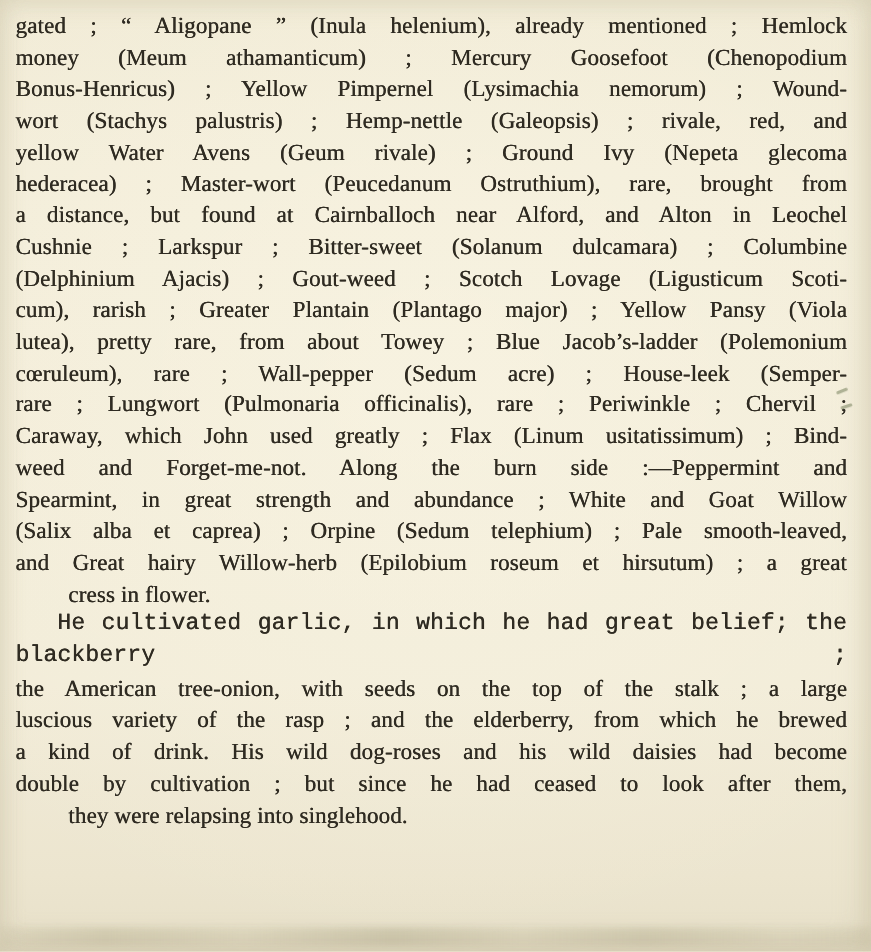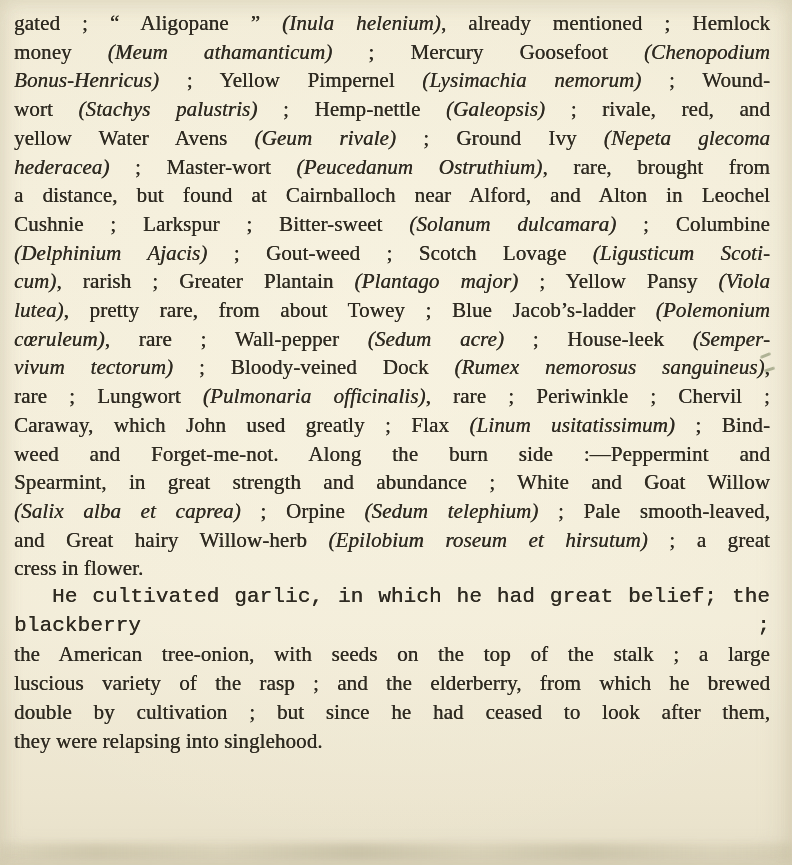--- a/index.html
+++ b/index.html
@@ -36,24 +36,24 @@
   .paragraph { margin: 0; }
   .line {
     font-size: 21px;
     line-height: 28.7px;
     text-align: justify;
     text-align-last: justify;
     white-space: normal;
     text-shadow: 0.3px 0 0 var(--ink);
     letter-spacing: 0.1px;
   }
-  .line.last { text-align-last: left; }
+  .line.last { text-align-last: left; margin-left: 48px; }
   .line.indent { text-indent: 38px; font-family: Liberation Mono, monospace; }
   .seg { }
-  .it { font-style: italic; }
+  .it { }
   .bottom-stain {
     position: absolute;
     left: 0; right: 0; bottom: 5px; height: 17px;
     background: linear-gradient(90deg,
       rgba(172,165,132,0.10) 0%,
       rgba(172,165,132,0.30) 12%,
       rgba(172,165,132,0.12) 28%,
       rgba(160,154,122,0.32) 45%,
       rgba(172,165,132,0.14) 60%,
       rgba(160,154,122,0.28) 74%,
@@ -82,33 +82,33 @@
         <div class="line"><span class="seg it">Bonus-Henricus)</span><span class="seg"> ; Yellow Pimpernel </span><span class="seg it">(Lysimachia nemorum)</span><span class="seg"> ; Wound-</span></div>
         <div class="line"><span class="seg">wort </span><span class="seg it">(Stachys palustris)</span><span class="seg"> ; Hemp-nettle </span><span class="seg it">(Galeopsis)</span><span class="seg"> ; rivale, red, and</span></div>
         <div class="line"><span class="seg">yellow Water Avens </span><span class="seg it">(Geum rivale)</span><span class="seg"> ; Ground Ivy </span><span class="seg it">(Nepeta glecoma</span></div>
         <div class="line"><span class="seg it">hederacea)</span><span class="seg"> ; Master-wort </span><span class="seg it">(Peucedanum Ostruthium)</span><span class="seg">, rare, brought from</span></div>
         <div class="line"><span class="seg">a distance, but found at Cairnballoch near Alford, and Alton in Leochel</span></div>
         <div class="line"><span class="seg">Cushnie ; Larkspur ; Bitter-sweet </span><span class="seg it">(Solanum dulcamara)</span><span class="seg"> ; Columbine</span></div>
         <div class="line"><span class="seg it">(Delphinium Ajacis)</span><span class="seg"> ; Gout-weed ; Scotch Lovage </span><span class="seg it">(Ligusticum Scoti-</span></div>
         <div class="line"><span class="seg it">cum)</span><span class="seg">, rarish ; Greater Plantain </span><span class="seg it">(Plantago major)</span><span class="seg"> ; Yellow Pansy </span><span class="seg it">(Viola</span></div>
         <div class="line"><span class="seg it">lutea)</span><span class="seg">, pretty rare, from about Towey ; Blue Jacob’s-ladder </span><span class="seg it">(Polemonium</span></div>
         <div class="line"><span class="seg it">cœruleum)</span><span class="seg">, rare ; Wall-pepper </span><span class="seg it">(Sedum acre)</span><span class="seg"> ; House-leek </span><span class="seg it">(Semper-</span></div>
-        <div class="line"><span class="seg it">vivum tectorum)</span><span class="seg"> ; Bloody-veined Dock </span><span class="seg it">(Rumex nemorosus sanguineus)</span><span class="seg">,</span></div>
         <div class="line"><span class="seg">rare ; Lungwort </span><span class="seg it">(Pulmonaria officinalis)</span><span class="seg">, rare ; Periwinkle ; Chervil ;</span></div>
         <div class="line"><span class="seg">Caraway, which John used greatly ; Flax </span><span class="seg it">(Linum usitatissimum)</span><span class="seg"> ; Bind-</span></div>
         <div class="line"><span class="seg">weed and Forget-me-not.  Along the burn side :—Peppermint and</span></div>
         <div class="line"><span class="seg">Spearmint, in great strength and abundance ; White and Goat Willow</span></div>
         <div class="line"><span class="seg it">(Salix alba et caprea)</span><span class="seg"> ; Orpine </span><span class="seg it">(Sedum telephium)</span><span class="seg"> ; Pale smooth-leaved,</span></div>
         <div class="line"><span class="seg">and Great hairy Willow-herb </span><span class="seg it">(Epilobium roseum et hirsutum)</span><span class="seg"> ; a great</span></div>
         <div class="line last"><span class="seg">cress in flower.</span></div>
       </div>
       <div class="paragraph">
         <div class="line indent"><span class="seg">He cultivated garlic, in which he had great belief; the blackberry ;</span></div>
         <div class="line"><span class="seg">the American tree-onion, with seeds on the top of the stalk ; a large</span></div>
         <div class="line"><span class="seg">luscious variety of the rasp ; and the elderberry, from which he brewed</span></div>
+        <div class="line"><span class="seg">a kind of drink.  His wild dog-roses and his wild daisies had become</span></div>
         <div class="line"><span class="seg">double by cultivation ; but since he had ceased to look after them,</span></div>
         <div class="line last"><span class="seg">they were relapsing into singlehood.</span></div>
       </div>
     </div>
   <div class="bottom-stain"></div>
   <div class="margin-mark m1"></div>
   <div class="margin-mark m2"></div>
 </div>
 
 </body></html>

